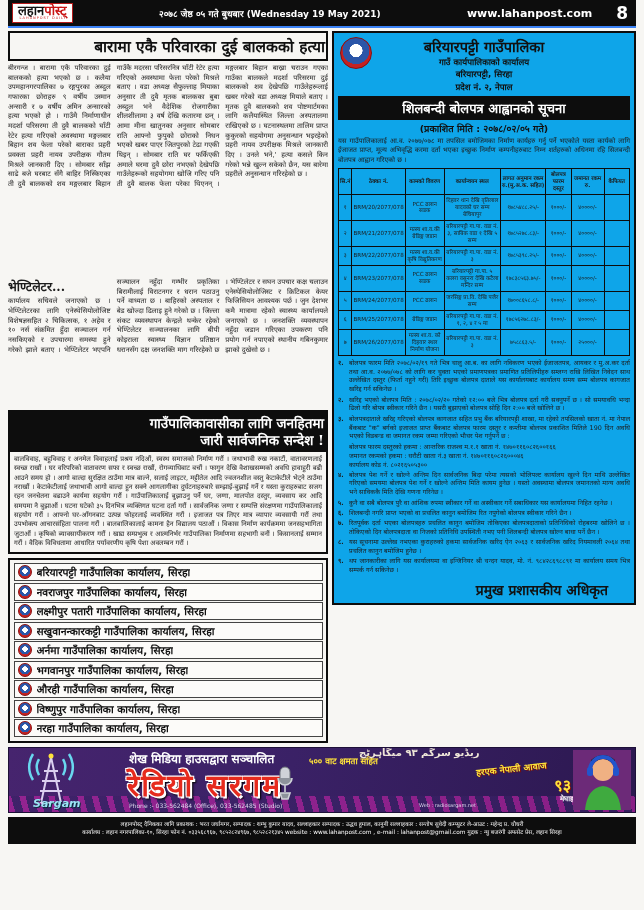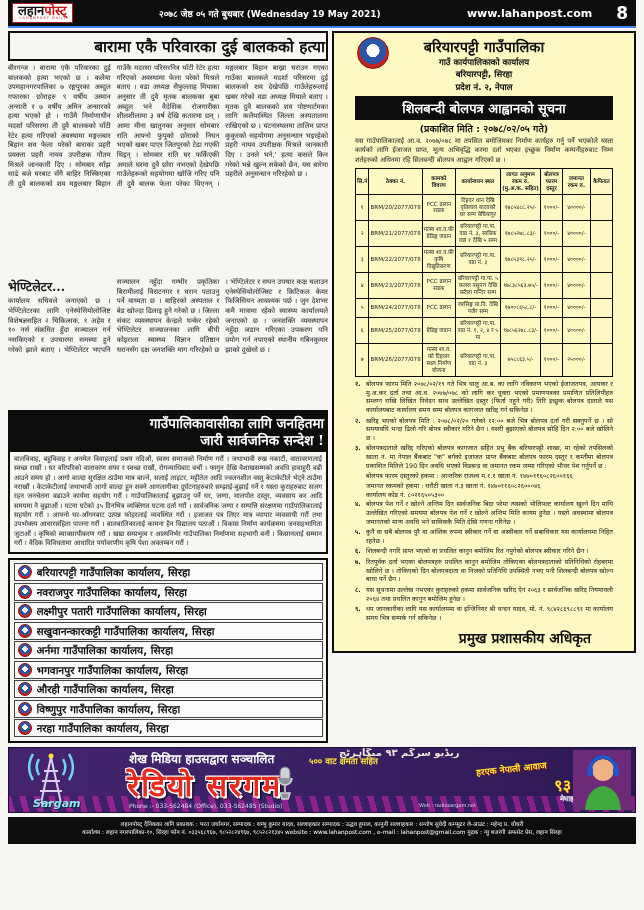--- a/index.html
+++ b/index.html
@@ -27,21 +27,21 @@
   .art2{height:128px;overflow:hidden;margin-top:2px;}
   .subhead{font-size:12.5px;font-weight:bold;margin:0 0 2px 0;font-family:"DejaVu Serif",serif;}
   .msg-wrap{border:2px solid #0d0d0d;margin-top:4px;}
   .msg-banner{background:#0d0d0d;color:#fff;text-align:right;font-weight:bold;font-size:13.5px;line-height:1.25;padding:3px 2px;font-family:"DejaVu Serif",serif;}
   .msg-body{font-size:6.7px;line-height:1.4;text-align:justify;padding:3px 4px;color:#1c1c1c;}
   .office-wrap{border:2px solid #0d0d0d;margin-top:4px;padding:2px;}
   .office-item{border:1.5px solid #444;margin:1.5px;display:flex;align-items:center;gap:5px;padding:1px 3px;background:#fcfbf9;}
   .emblem{width:12px;height:12px;border-radius:50%;flex:none;border:1px solid #8a0e0e;background:radial-gradient(circle at 50% 42%,#ffffff 0 28%,#2b56a8 29% 58%,#c42222 59% 100%);}
   .office-label{font-size:10.5px;font-weight:bold;white-space:nowrap;overflow:hidden;}
   
-  .notice{border:2px solid #0d0d0d;padding:3px 21px;background:#fef9c3;}
+  .notice{border:2px solid #0d0d0d;padding:3px 4px;background:#0ea5e9;}
   .n-head{position:relative;text-align:center;}
   .n-emblem{position:absolute;left:2px;top:1px;width:30px;height:30px;border-radius:50%;border:1px solid #8a0e0e;background:radial-gradient(circle at 50% 42%,#ffffff 0 28%,#2b56a8 29% 58%,#c42222 59% 100%);}
   .n-org{font-size:14.5px;font-weight:bold;font-family:"DejaVu Serif",serif;}
   .n-sub{font-size:8.5px;font-weight:bold;line-height:1.45;}
   .n-banner{background:#0d0d0d;color:#fff;text-align:center;font-weight:bold;font-size:13px;padding:3px 1px;margin:3px 0 2px 0;font-family:"DejaVu Serif",serif;}
   .n-pub{text-align:center;font-size:9.5px;font-weight:bold;margin:1px 0 2px 0;}
   .n-intro{font-size:6.7px;line-height:1.4;text-align:justify;color:#1c1c1c;}
   table.bids{width:100%;border-collapse:collapse;margin-top:3px;}
   table.bids th,table.bids td{border:1px solid #0d0d0d;font-size:5.6px;line-height:1.25;text-align:center;padding:2px 1px;vertical-align:middle;color:#1c1c1c;}
   table.bids th{font-weight:bold;}
@@ -50,21 +50,21 @@
   .cond .num{flex:none;font-weight:bold;width:8px;}
   .bankline{font-size:6.4px;line-height:1.45;margin-left:11px;color:#1c1c1c;}
   .signoff{text-align:right;font-size:14px;font-weight:bold;margin:5px 22px 1px 0;}
   
   .ad{position:relative;margin:4px 8px 0 8px;height:64px;background:linear-gradient(100deg,#46246e 0%,#3a2166 45%,#2c1850 100%);overflow:hidden;border:1px solid #1d1038;}
   .ad-stripes{position:absolute;left:0;bottom:0;width:100%;height:16px;background:repeating-linear-gradient(75deg,#c623a8 0 6px,#3a2166 6px 14px);opacity:.6;}
   .ad-top{position:absolute;left:120px;top:2px;color:#fff;font-size:12px;font-weight:bold;font-family:"DejaVu Serif",serif;}
   .ad-title{position:absolute;left:118px;top:16px;font-size:30px;font-weight:bold;color:#e62b1e;letter-spacing:2px;white-space:nowrap;font-family:"DejaVu Serif",serif;
     text-shadow:2px 2px 0 #fff,-1px -1px 0 #fff,1px -1px 0 #fff,-1px 1px 0 #fff,3px 3px 2px #000;}
   .ad-watt{position:absolute;left:300px;top:7px;color:#ffe23a;font-size:8.5px;font-weight:bold;}
-  .ad-urdu{position:absolute;left:330px;top:-1px;color:#efe7d8;font-size:10px;font-weight:bold;}
+  .ad-urdu{position:absolute;left:350px;top:-1px;color:#efe7d8;font-size:10px;font-weight:bold;}
   .ad-phone{position:absolute;left:120px;bottom:3px;color:#dcd6ec;font-size:6px;}
   .ad-web{position:absolute;left:410px;bottom:4px;color:#dcd6ec;font-size:5px;}
   .ad-tag{position:absolute;right:88px;top:14px;color:#ffe23a;font-size:9px;font-weight:bold;transform:rotate(-6deg);text-shadow:1px 1px 0 #7a0f0f;}
   .ad-freq{position:absolute;right:64px;top:26px;color:#ffe23a;font-size:16px;font-weight:bold;text-shadow:1px 1px 0 #7a0f0f;}
   .ad-frequnit{position:absolute;right:56px;top:46px;color:#fff;font-size:7px;font-weight:bold;}
   .ad-logo{position:absolute;left:24px;bottom:2px;color:#9be4f5;font-size:11px;font-weight:bold;font-style:italic;text-shadow:1px 1px 0 #06303c;}
   .rj{position:absolute;right:4px;top:2px;width:58px;height:60px;}
   
   .footer{margin:4px 8px 0 8px;background:#0d0d0d;color:#fff;text-align:center;padding:3px 4px 4px 4px;border-bottom:3px solid #0d0d0d;}
   .footer .f1{font-size:5.8px;line-height:1.5;}

